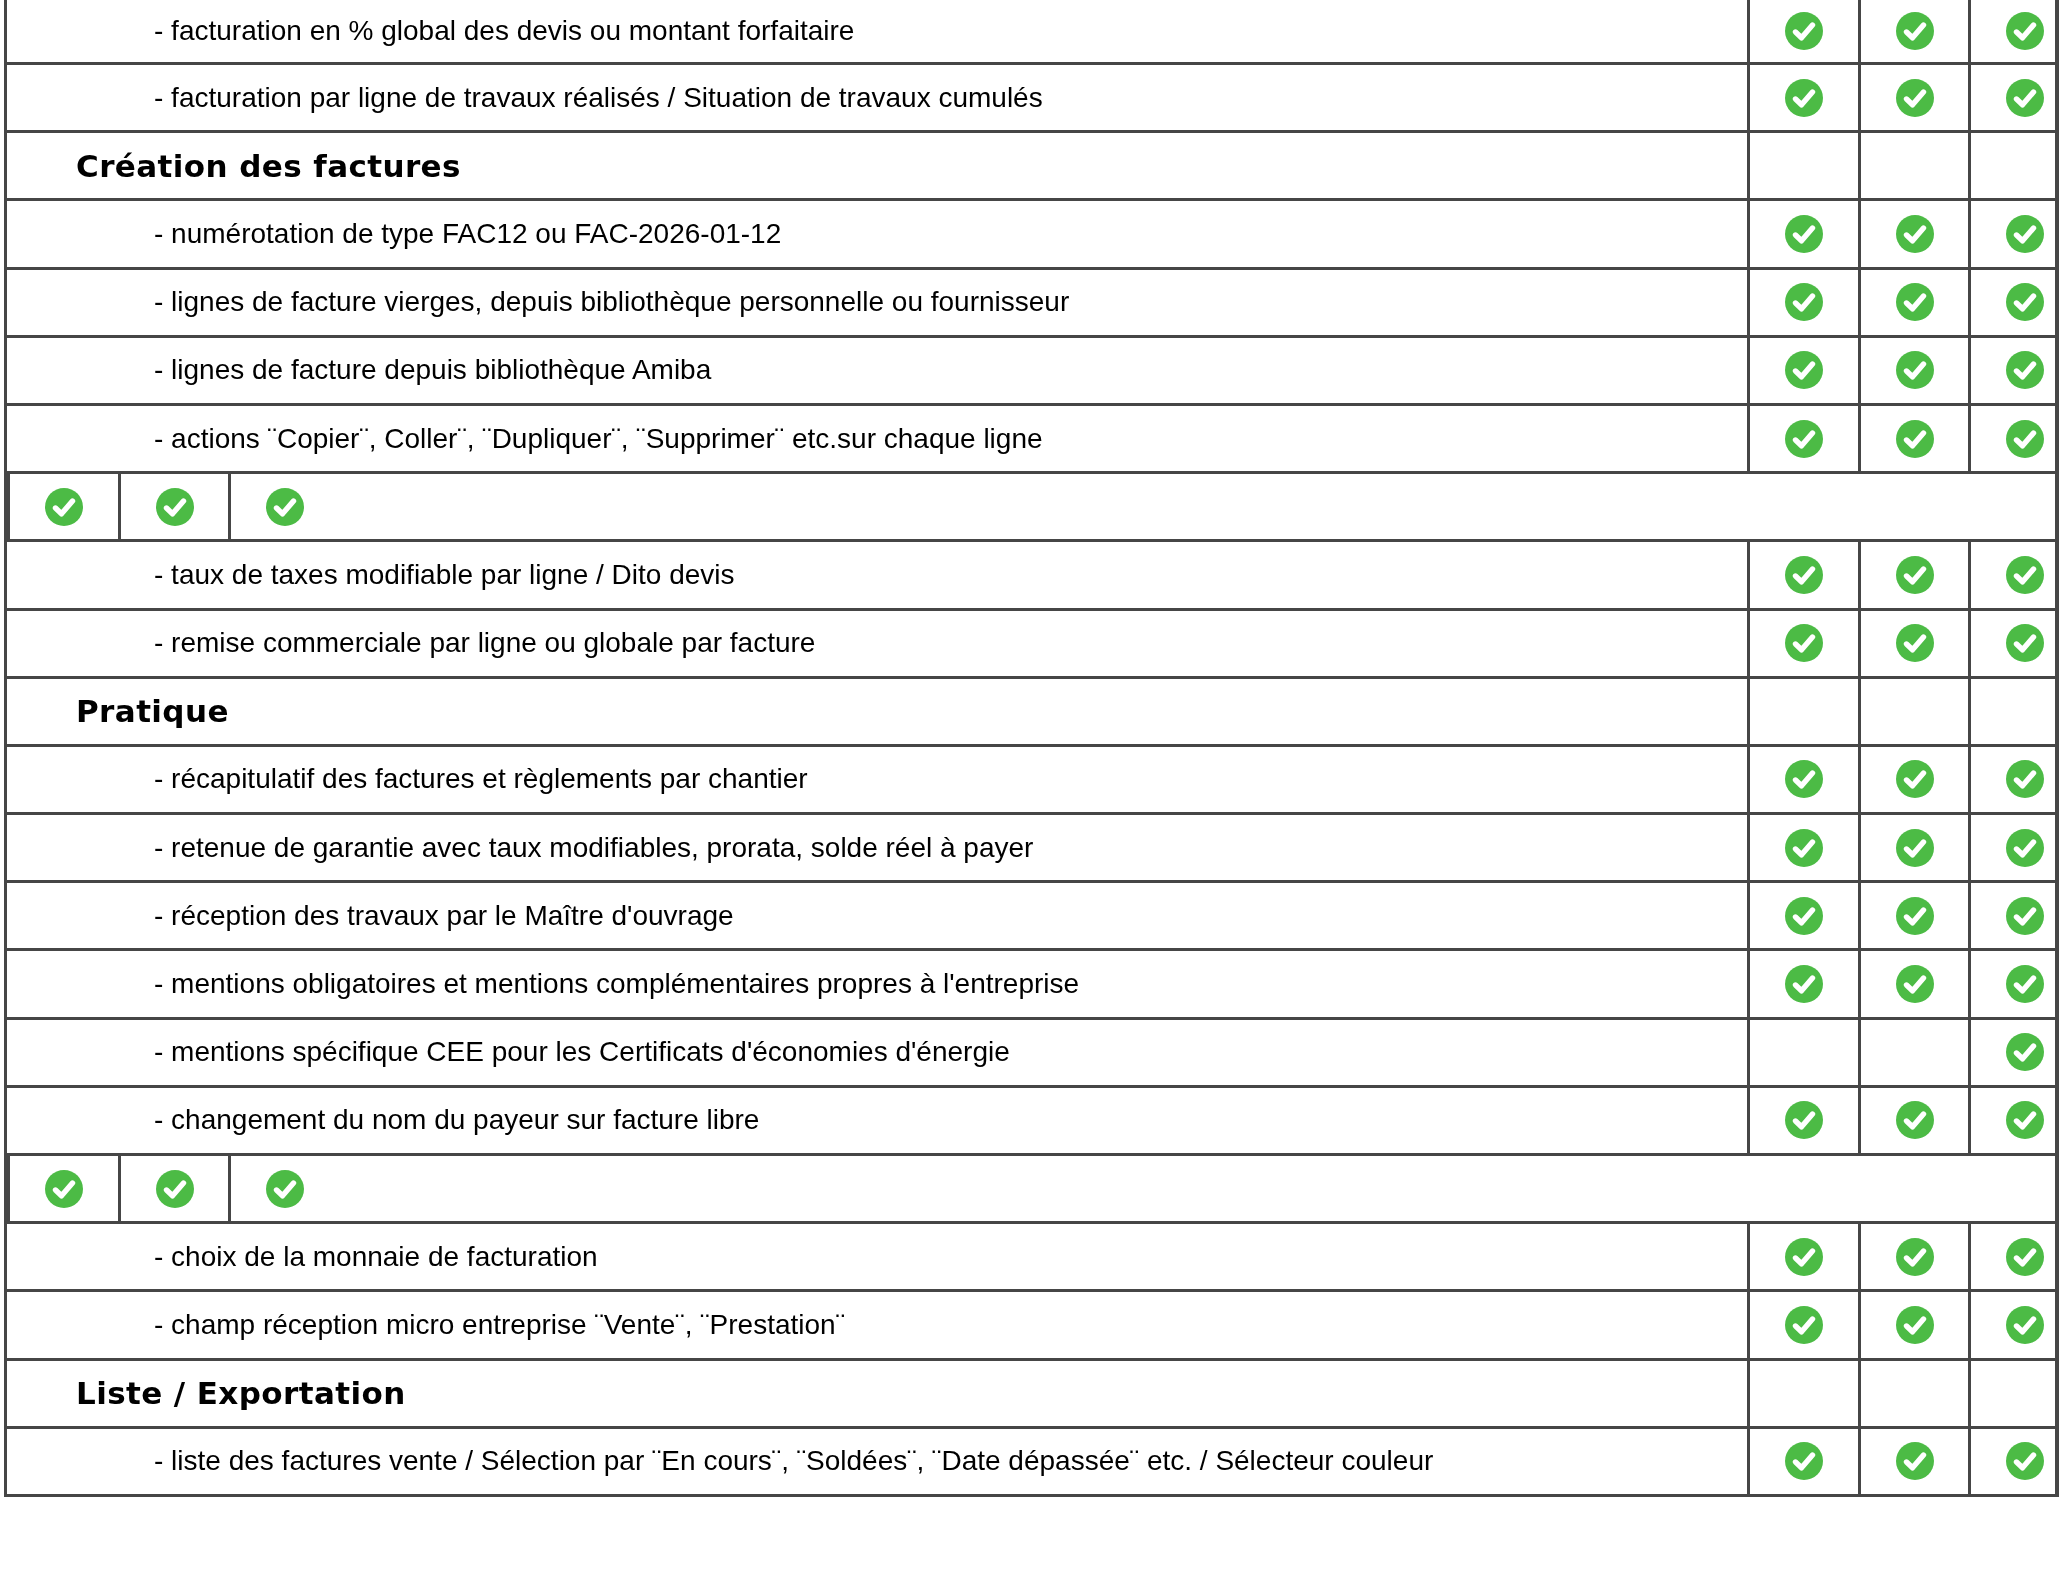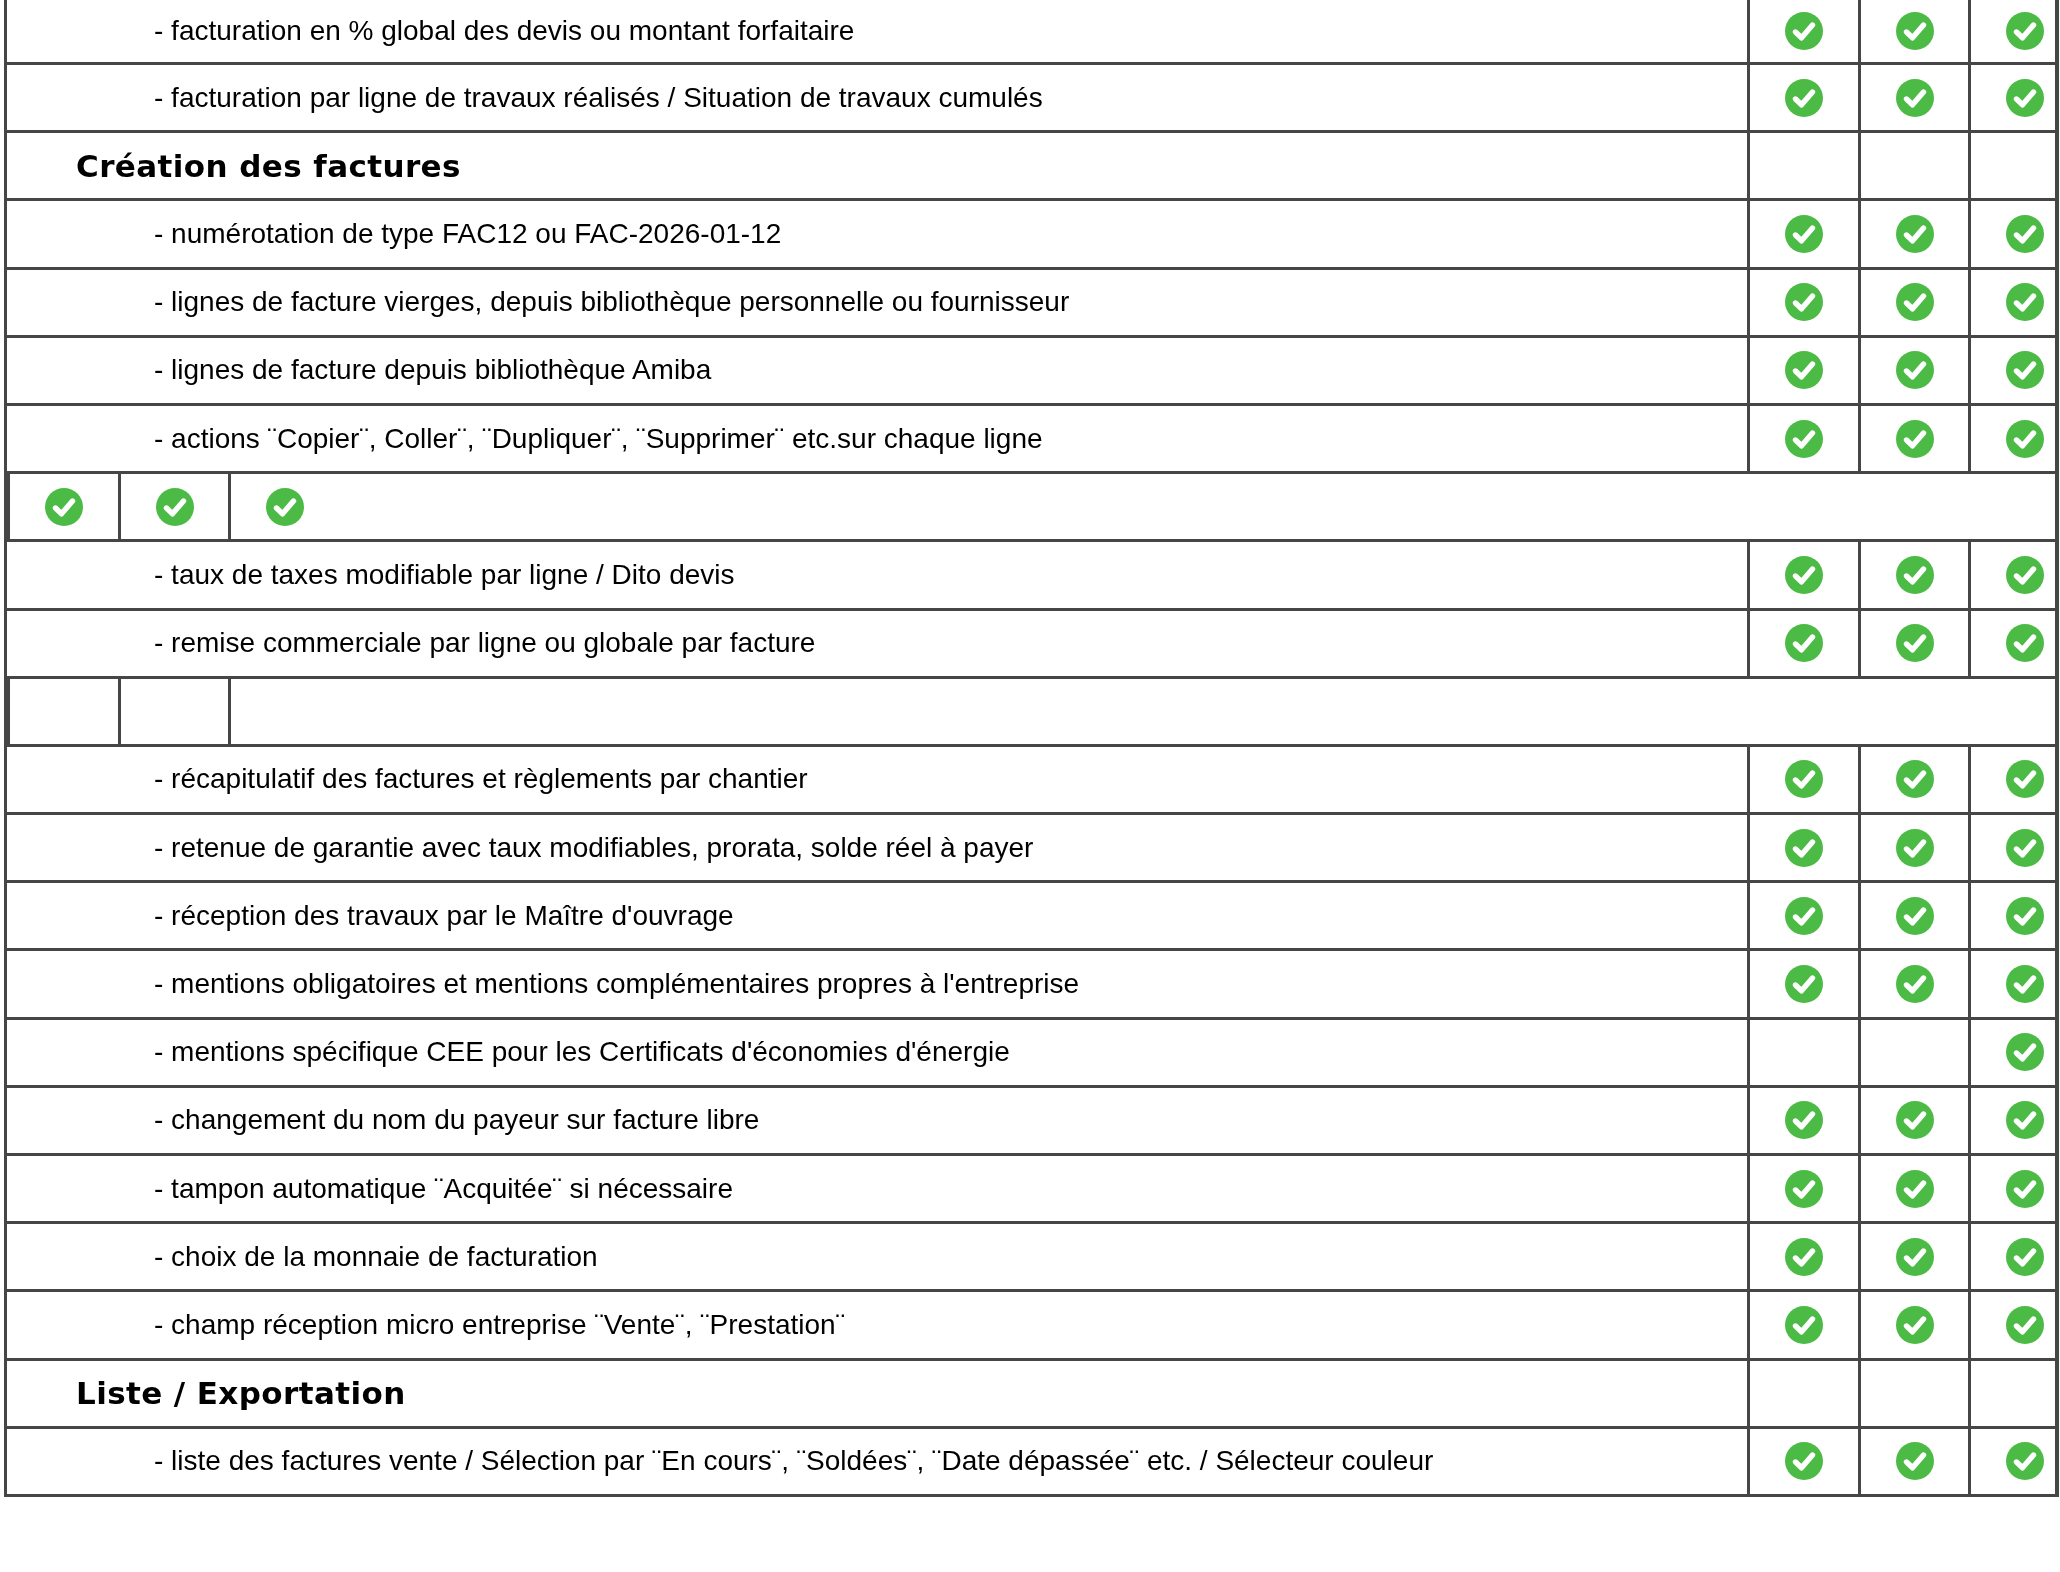--- a/index.html
+++ b/index.html
@@ -241,20 +241,21 @@
   </svg>
       </div>
       <div class="c-check">
         <svg class="check-icon" viewBox="0 0 38 38" xmlns="http://www.w3.org/2000/svg">
     <circle cx="19" cy="19" r="19" fill="var(--check-green)"></circle>
     <path d="M10.5 20 L16.5 25.8 L27.5 13" fill="none" stroke="#ffffff" stroke-width="5.4" stroke-linecap="round" stroke-linejoin="round"></path>
   </svg>
       </div>
     </div>
     <div class="row section">
+      <div class="c-label">Pratique</div>
       <div class="c-check"></div>
       <div class="c-check"></div>
       <div class="c-check"></div>
     </div>
     <div class="row item">
       <div class="c-label">- récapitulatif des factures et règlements par chantier</div>
       <div class="c-check">
         <svg class="check-icon" viewBox="0 0 38 38" xmlns="http://www.w3.org/2000/svg">
     <circle cx="19" cy="19" r="19" fill="var(--check-green)"></circle>
     <path d="M10.5 20 L16.5 25.8 L27.5 13" fill="none" stroke="#ffffff" stroke-width="5.4" stroke-linecap="round" stroke-linejoin="round"></path>
@@ -362,21 +363,20 @@
   </svg>
       </div>
       <div class="c-check">
         <svg class="check-icon" viewBox="0 0 38 38" xmlns="http://www.w3.org/2000/svg">
     <circle cx="19" cy="19" r="19" fill="var(--check-green)"></circle>
     <path d="M10.5 20 L16.5 25.8 L27.5 13" fill="none" stroke="#ffffff" stroke-width="5.4" stroke-linecap="round" stroke-linejoin="round"></path>
   </svg>
       </div>
     </div>
     <div class="row item">
-      <div class="c-label">- tampon automatique ¨Acquitée¨ si nécessaire</div>
       <div class="c-check">
         <svg class="check-icon" viewBox="0 0 38 38" xmlns="http://www.w3.org/2000/svg">
     <circle cx="19" cy="19" r="19" fill="var(--check-green)"></circle>
     <path d="M10.5 20 L16.5 25.8 L27.5 13" fill="none" stroke="#ffffff" stroke-width="5.4" stroke-linecap="round" stroke-linejoin="round"></path>
   </svg>
       </div>
       <div class="c-check">
         <svg class="check-icon" viewBox="0 0 38 38" xmlns="http://www.w3.org/2000/svg">
     <circle cx="19" cy="19" r="19" fill="var(--check-green)"></circle>
     <path d="M10.5 20 L16.5 25.8 L27.5 13" fill="none" stroke="#ffffff" stroke-width="5.4" stroke-linecap="round" stroke-linejoin="round"></path>

